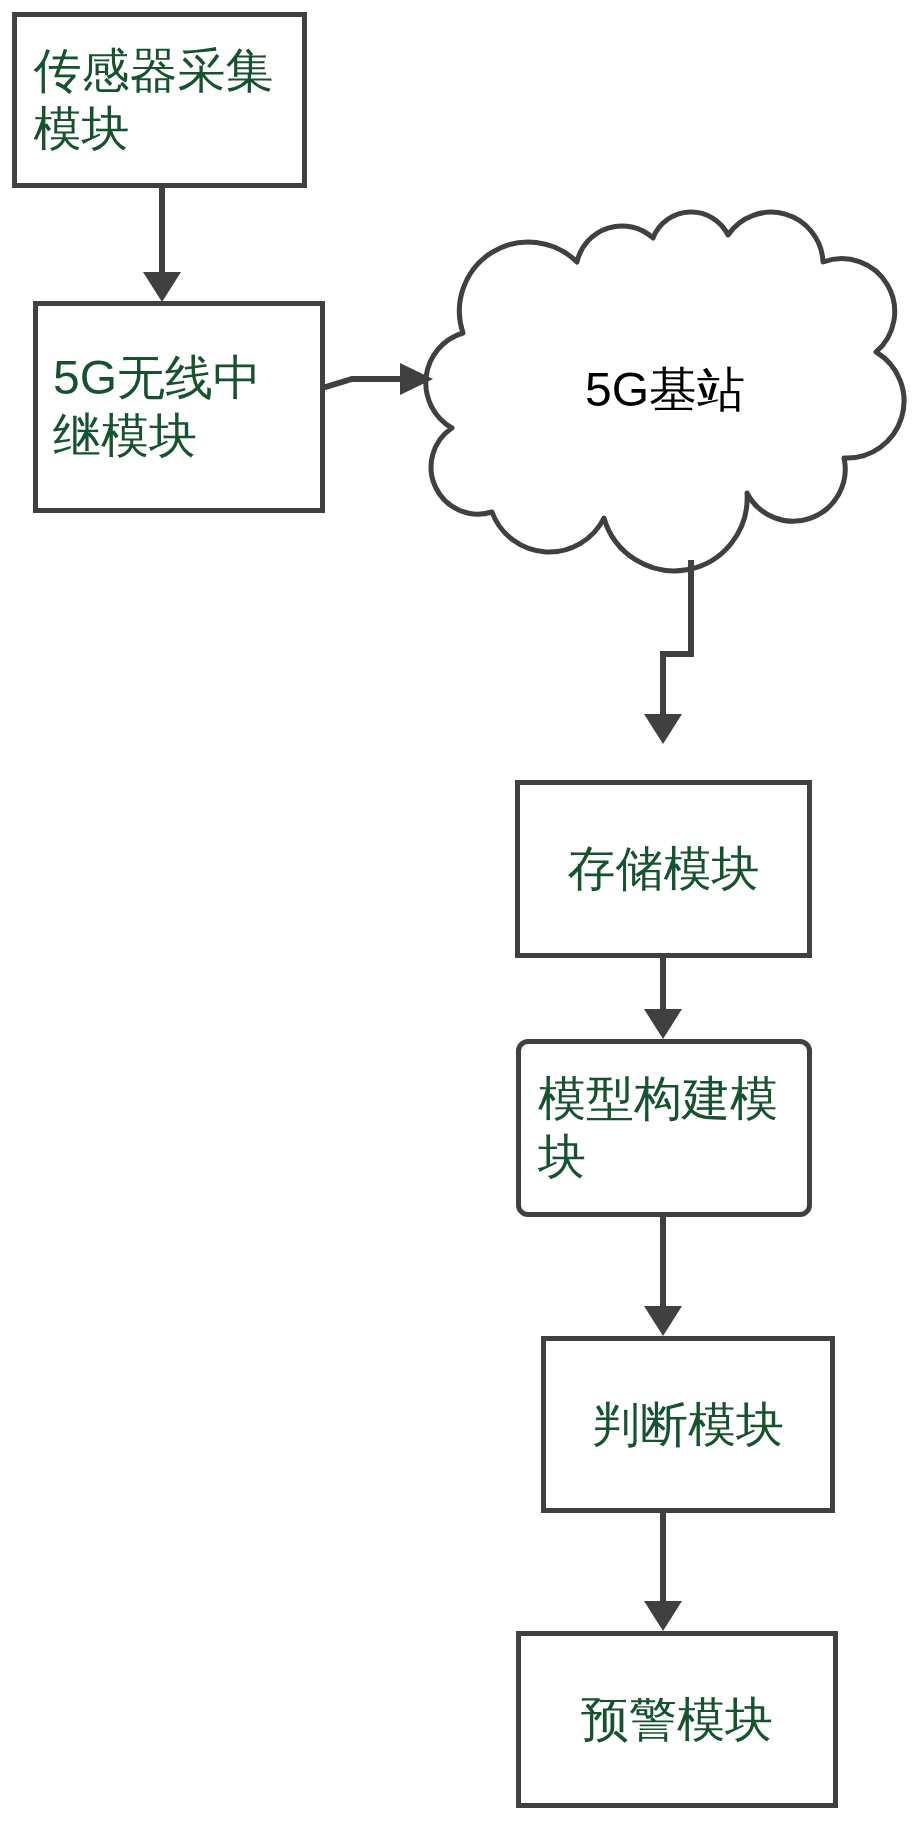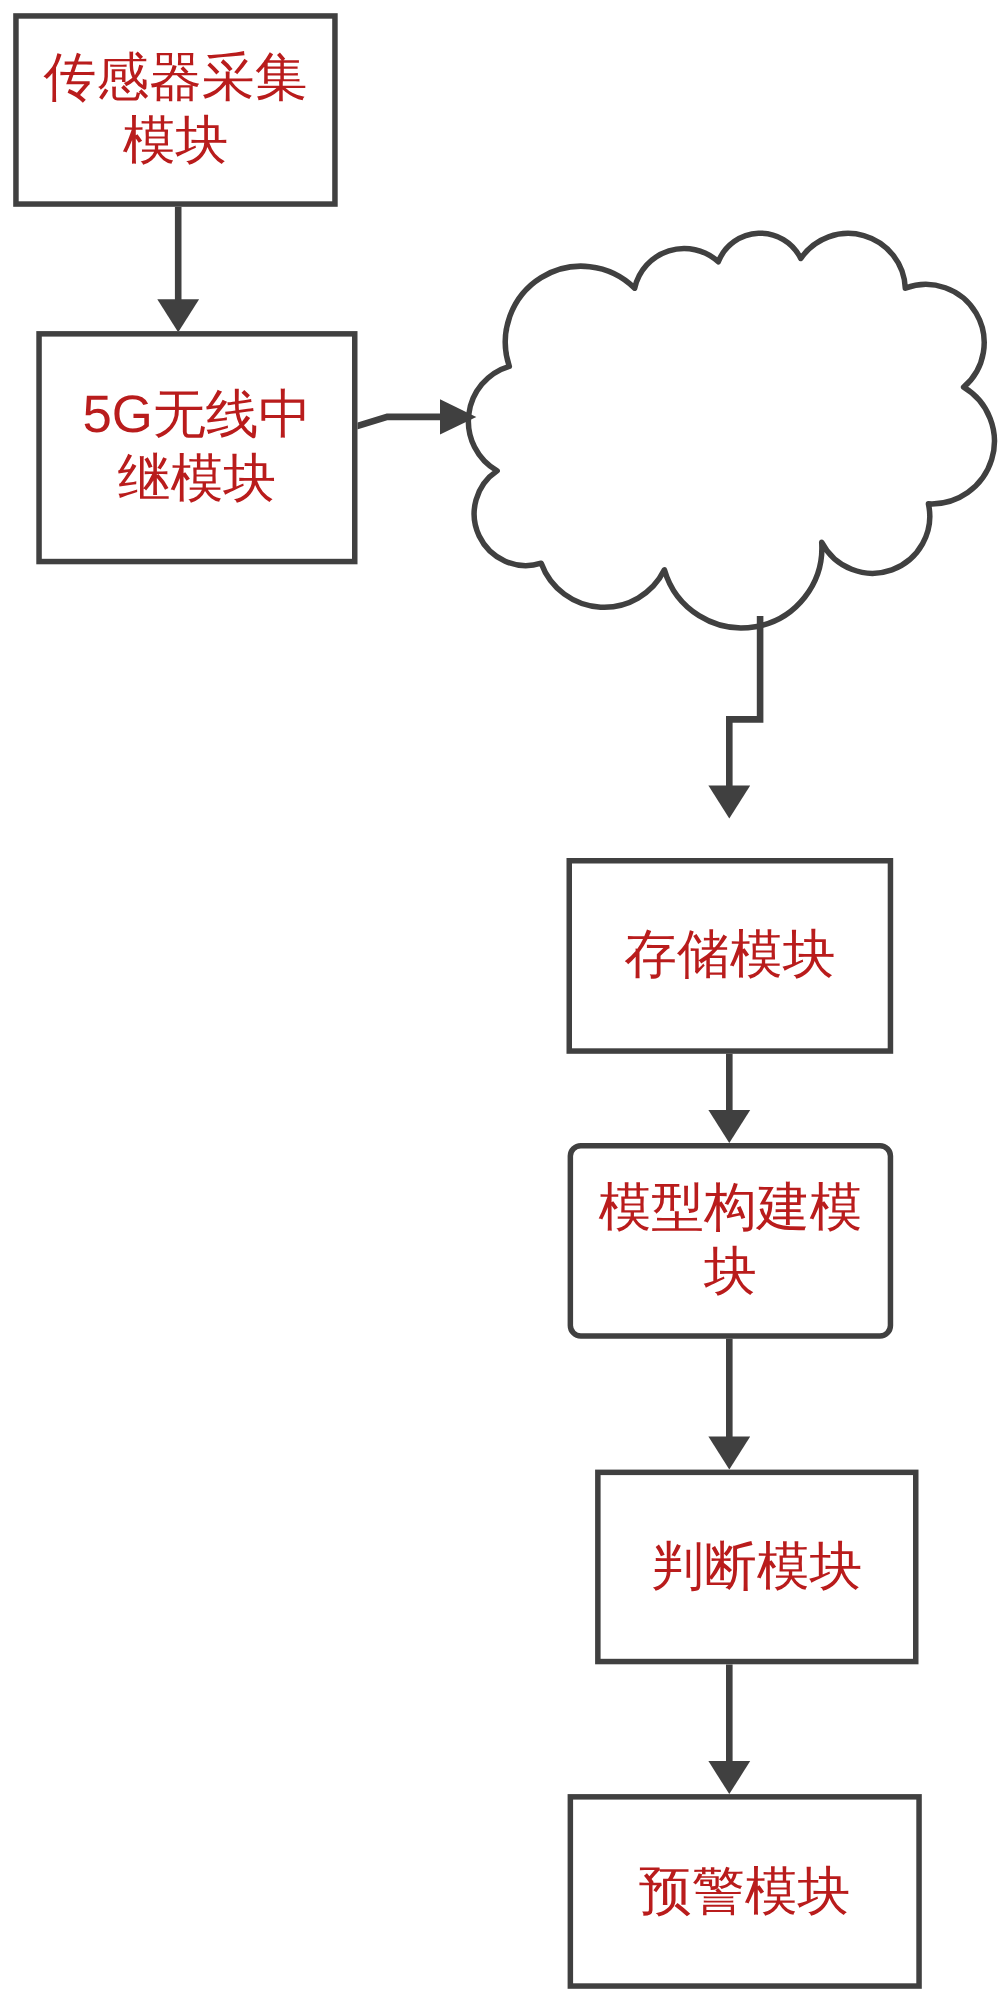--- a/index.html
+++ b/index.html
@@ -23,22 +23,22 @@
     height: 1823px;
   }
   .node-box {
     position: absolute;
     box-sizing: border-box;
     border: 5px solid #404040;
     background: #ffffff;
     display: flex;
     align-items: center;
     justify-content: center;
-    text-align: center;
-    color: #b91c1c;
+    text-align: left;
+    color: #14532d;
     font-size: 48px;
     line-height: 1.2;
   }
   .node-box .label-inner {
     display: inline-block;
     max-width: 252px;
   }
   .box-sensor  { left: 12px;  top: 12px;   width: 295px; height: 176px; }
   .box-relay   { left: 13px;  top: 301px;  width: 292px; height: 212px; margin-left: 20px; }
   .box-storage { left: 515px; top: 780px;  width: 297px; height: 178px; }
@@ -111,20 +111,21 @@
   </svg>
 
   <div class="node-box box-sensor">
     <span class="label-inner">传感器采集模块</span>
   </div>
 
   <div class="node-box box-relay">
     <span class="label-inner">5G无线中继模块</span>
   </div>
 
+  <div class="cloud-label">5G基站</div>
 
   <div class="node-box box-storage">
     <span class="label-inner">存储模块</span>
   </div>
 
   <div class="node-box box-model">
     <span class="label-inner">模型构建模块</span>
   </div>
 
   <div class="node-box box-judge">

